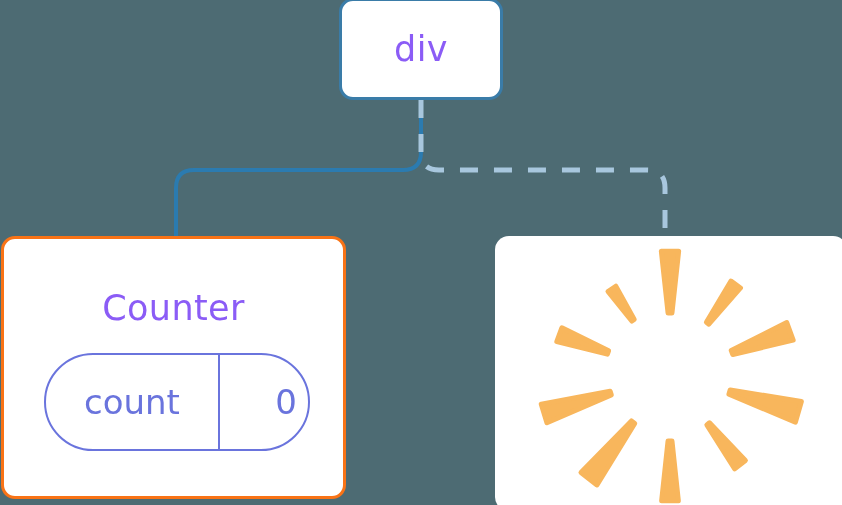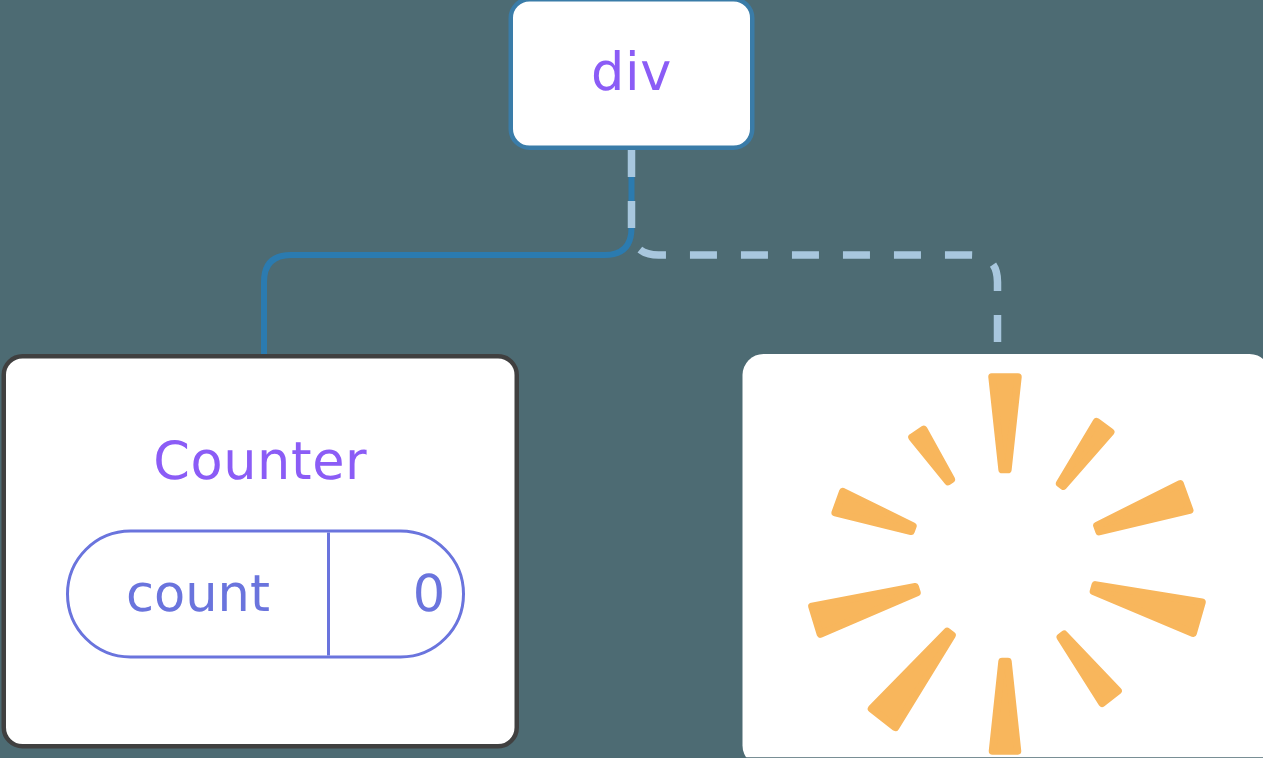--- a/index.html
+++ b/index.html
@@ -37,21 +37,21 @@
     border-radius: 14px;
     display: flex;
     align-items: center;
     justify-content: center;
   }
   #card-counter {
     left: 1px;
     top: 236px;
     width: 345px;
     height: 263px;
-    border: 3px solid #404040;
+    border: 3px solid #f97316;
     border-radius: 14px;
   }
   #card-burst {
     left: 495px;
     top: 236px;
     width: 352px;
     height: 275px;
     border-radius: 14px;
     overflow: hidden;
   }
@@ -67,21 +67,21 @@
     left: 0;
     top: 52px;
     width: 100%;
     text-align: center;
   }
   #prop-pill {
     position: absolute;
     left: 40px;
     top: 114px;
     width: 266px;
-    height: 86px;
+    height: 98px;
     border: 2px solid #6a74dd;
     border-radius: 49px;
     display: flex;
     align-items: stretch;
     box-sizing: border-box;
     background: #ffffff;
     gap: 44px;
   }
   .pill-cell {
     display: flex;

